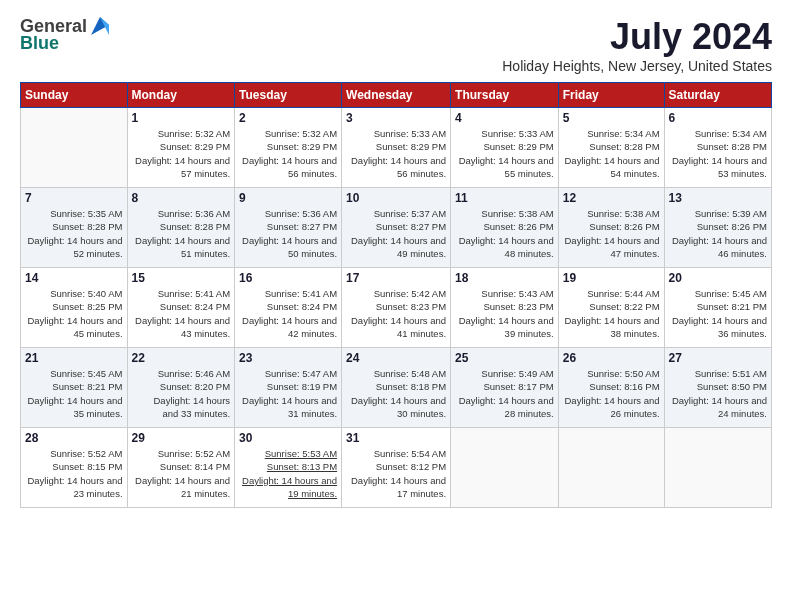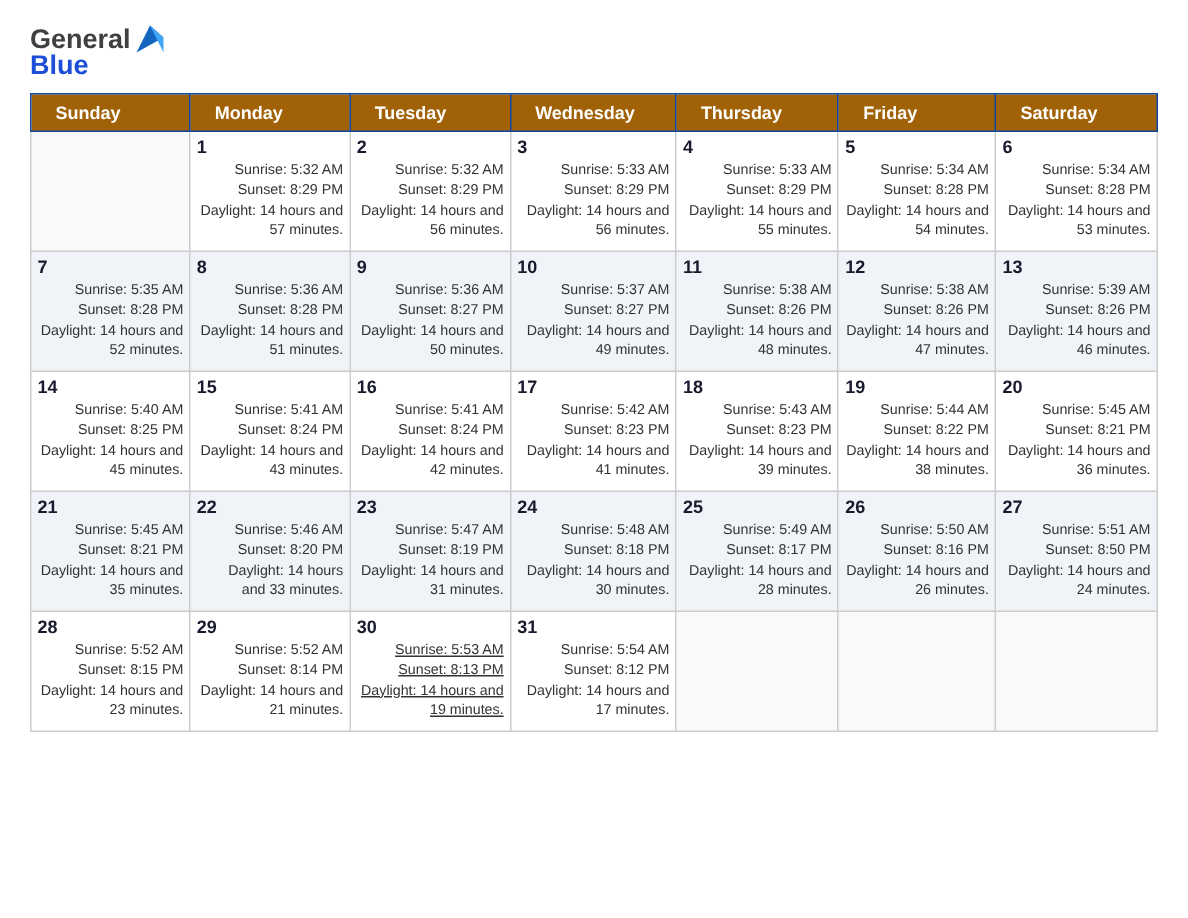--- a/index.html
+++ b/index.html
@@ -19,42 +19,42 @@
       display: flex;
       justify-content: space-between;
       align-items: flex-start;
       margin-bottom: 8px;
     }
     .logo {
       display: flex;
       align-items: center;
     }
     .logo-general { color: #404040; }
-    .logo-blue { color: #1d4ed8; }
+    .logo-blue { color: #0f766e; }
     .title-block {
       text-align: right;
     }
     .month-title {
       font-size: 36px;
       font-weight: bold;
       color: #1a1a2e;
     }
     .location {
       font-size: 14px;
       color: #333;
     }
     .calendar {
       width: 100%;
       border-collapse: collapse;
       font-size: 10.5px;
     }
     .calendar th {
-      background-color: #a16207;
+      background-color: #b91c1c;
       color: #fff;
-      padding: 5px 16px;
+      padding: 5px 4px;
       text-align: left;
       font-size: 12px;
       font-weight: 600;
       border: 1px solid #0d47a1;
     }
     .calendar td {
       border: 1px solid #ccc;
       vertical-align: top;
       padding: 3px 4px;
       width: 113px;
@@ -89,20 +89,24 @@
         <div style="display:flex;align-items:center;">
           <span class="logo-general" style="font-size:18px;font-weight:bold;">General</span>
           <svg width="22" height="22" viewBox="0 0 22 22" style="margin-left:2px;margin-top:-2px;">
             <polygon points="2,20 11,2 20,10" fill="#1565c0"></polygon>
             <polygon points="11,2 20,10 20,20" fill="#42a5f5"></polygon>
           </svg>
         </div>
         <span class="logo-blue" style="font-size:18px;font-weight:bold;display:block;margin-top:-4px;">Blue</span>
       </div>
     </div>
+    <div class="title-block">
+      <div class="month-title">July 2024</div>
+      <div class="location">Holiday Heights, New Jersey, United States</div>
+    </div>
   </div>
 
   <table class="calendar">
     <thead>
       <tr>
         <th>Sunday</th>
         <th>Monday</th>
         <th>Tuesday</th>
         <th>Wednesday</th>
         <th>Thursday</th>

